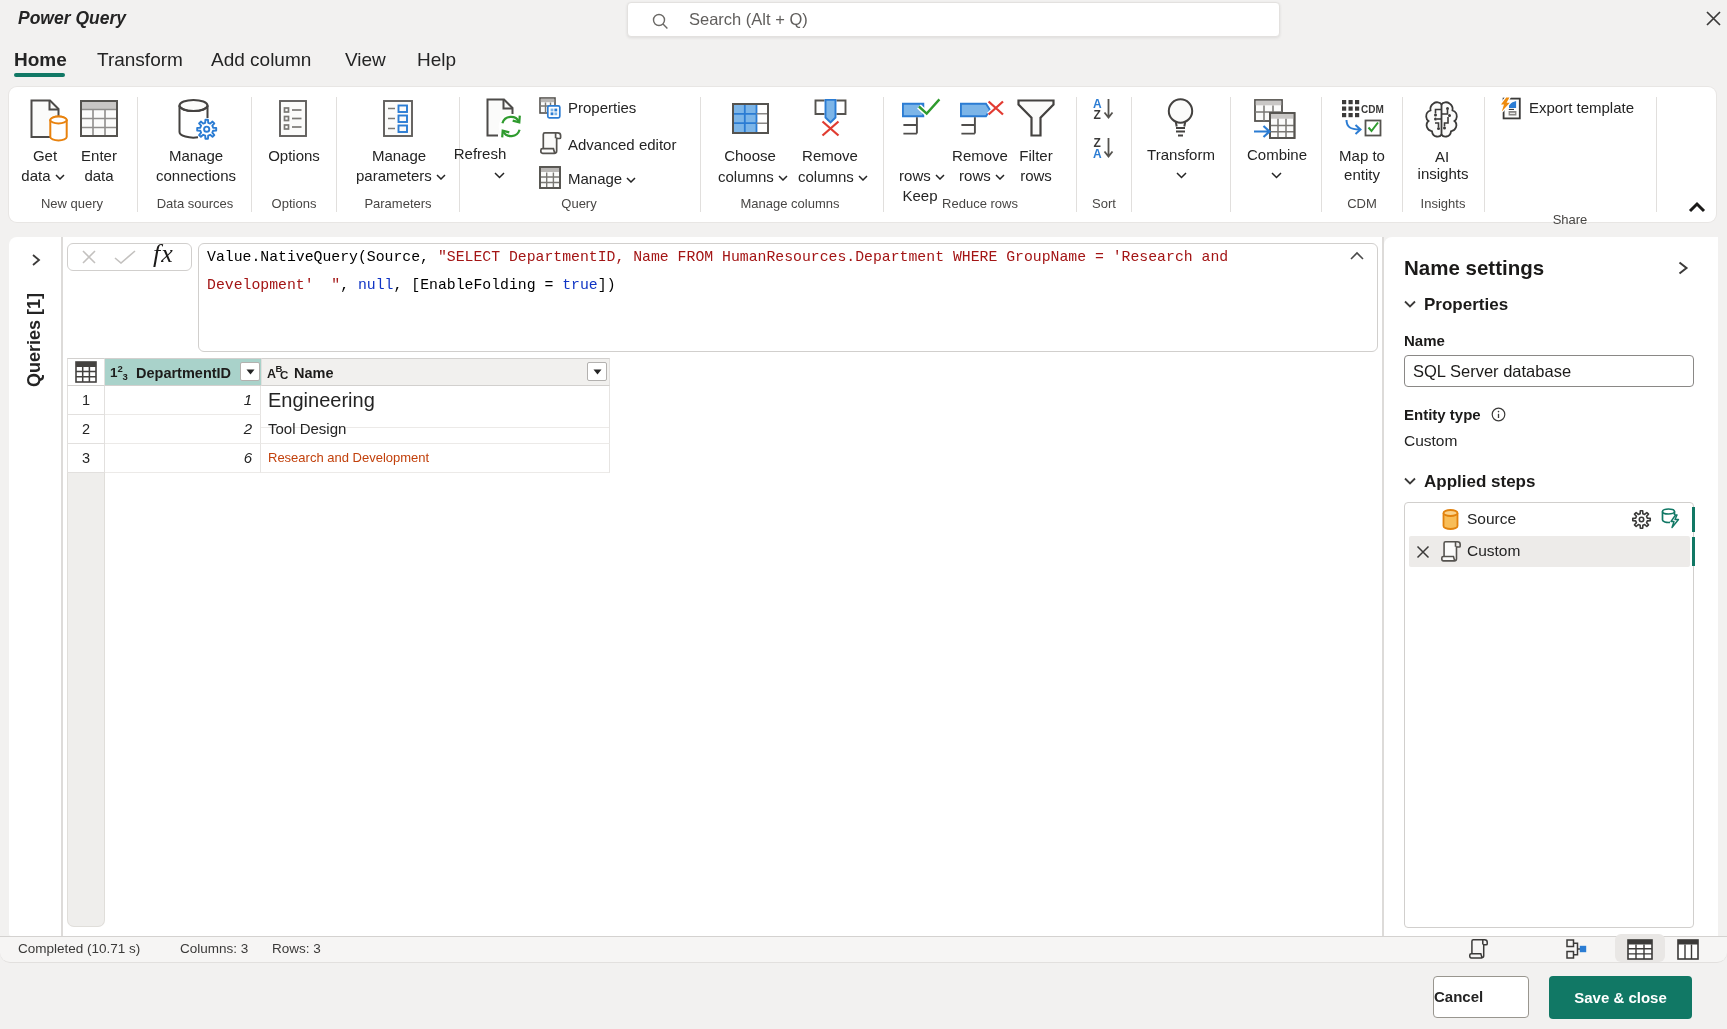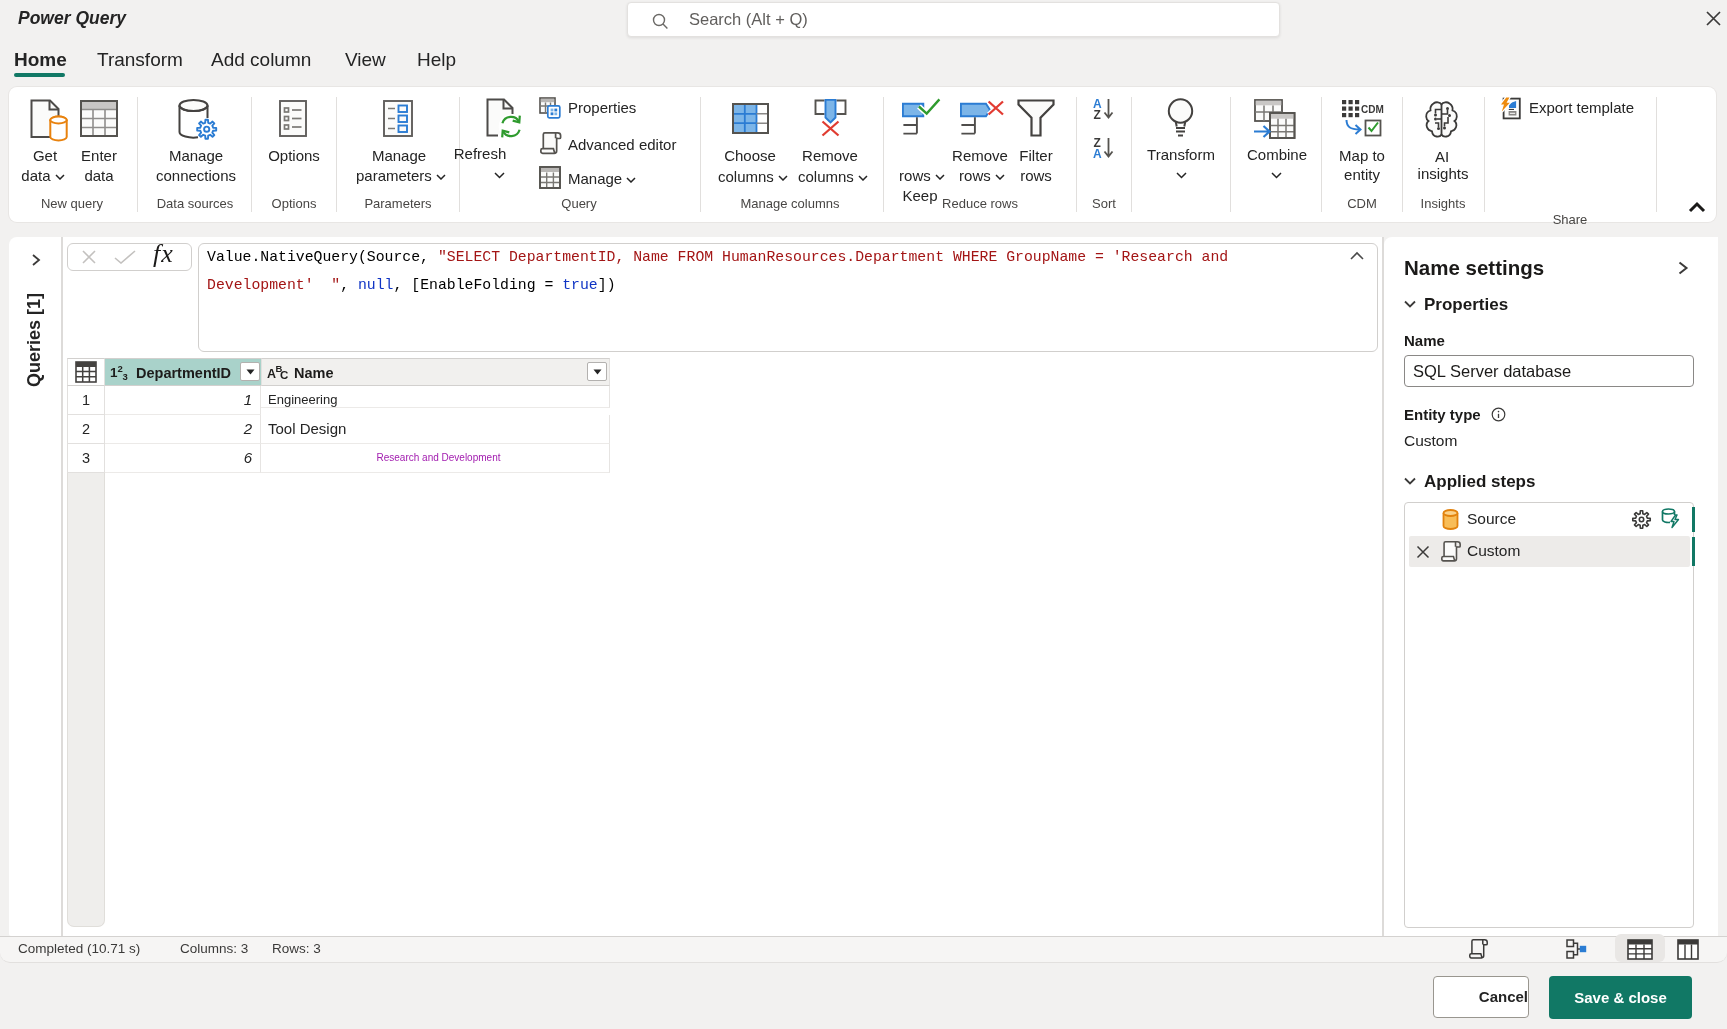--- a/index.html
+++ b/index.html
@@ -349,23 +349,23 @@
       <path d="M0.5 0.5 H8.5 L4.5 5.5 Z" fill="#242424"></path>
     </svg>
   </div>
 
 <div class="abs" style="left:67px;top:386px;width:38px;height:29px;background:#fff;border-left:1px solid #e2e0de;border-right:1px solid #e2e0de;border-bottom:1px solid #e2e0de;box-sizing:border-box;text-align:center;line-height:28px;font-size:14.5px;color:#242424;">1</div>
 <div class="abs" style="left:67px;top:415px;width:38px;height:29px;background:#fff;border-left:1px solid #e2e0de;border-right:1px solid #e2e0de;border-bottom:1px solid #e2e0de;box-sizing:border-box;text-align:center;line-height:28px;font-size:14.5px;color:#242424;">2</div>
 <div class="abs" style="left:67px;top:444px;width:38px;height:29px;background:#fff;border-left:1px solid #e2e0de;border-right:1px solid #e2e0de;border-bottom:1px solid #e2e0de;box-sizing:border-box;text-align:center;line-height:28px;font-size:14.5px;color:#242424;">3</div>
 <div class="abs" style="left:105px;top:386px;width:156px;height:29px;border-bottom:1px solid #eceae8;border-right:1px solid #e6e4e2;box-sizing:border-box;text-align:right;padding-right:8px;line-height:28px;font-size:15px;font-style:italic;color:#242424;">1</div>
 <div class="abs" style="left:105px;top:415px;width:156px;height:29px;border-bottom:1px solid #eceae8;border-right:1px solid #e6e4e2;box-sizing:border-box;text-align:right;padding-right:8px;line-height:28px;font-size:15px;font-style:italic;color:#242424;">2</div>
 <div class="abs" style="left:105px;top:444px;width:156px;height:29px;border-bottom:1px solid #eceae8;border-right:1px solid #e6e4e2;box-sizing:border-box;text-align:right;padding-right:8px;line-height:28px;font-size:15px;font-style:italic;color:#242424;">6</div>
-<div class="abs" style="left:261px;top:386px;width:349px;height:22px;border-bottom:1px solid #eceae8;border-right:1px solid #e6e4e2;box-sizing:border-box;padding-left:7px;line-height:28px;font-size:13px;color:#242424;">Engineering</div>
+<div class="abs" style="left:261px;top:386px;width:349px;height:42px;border-bottom:1px solid #eceae8;border-right:1px solid #e6e4e2;box-sizing:border-box;padding-left:7px;line-height:28px;font-size:20px;color:#242424;">Engineering</div>
 <div class="abs" style="left:261px;top:415px;width:349px;height:29px;border-bottom:1px solid #eceae8;border-right:1px solid #e6e4e2;box-sizing:border-box;padding-left:7px;line-height:28px;font-size:15px;color:#242424;">Tool Design</div>
-<div class="abs" style="left:261px;top:444px;width:349px;height:29px;border-bottom:1px solid #eceae8;border-right:1px solid #e6e4e2;box-sizing:border-box;padding-left:7px;line-height:28px;font-size:10px;color:#a21caf;text-align:center;">Research and Development</div>
+<div class="abs" style="left:261px;top:444px;width:349px;height:29px;border-bottom:1px solid #eceae8;border-right:1px solid #e6e4e2;box-sizing:border-box;padding-left:7px;line-height:28px;font-size:13px;color:#c2410c;">Research and Development</div>
 <div class="abs" style="left:67px;top:473px;width:38px;height:454px;background:#efeeec;border:1px solid #e0deda;border-top:none;border-radius:0 0 7px 7px;box-sizing:border-box;"></div>
 
 <div class="abs" style="left:1404px;top:256px;font-size:20.5px;font-weight:700;color:#1b1a19;">Name settings</div>
 <svg class="abs" style="left:1676px;top:261px;" width="13" height="14" viewBox="0 0 13 14">
     <path d="M3.5 1.5 L10.5 7 L3.5 12.5" fill="none" stroke="#3b3a39" stroke-width="2"></path>
   </svg>
 <svg class="abs" style="left:1404px;top:300px;" width="12" height="8" viewBox="0 0 12 8">
     <path d="M1 1.5 L6 6.5 L11 1.5" fill="none" stroke="#3b3a39" stroke-width="1.8"></path>
   </svg>
 <div class="abs" style="left:1424px;top:295px;font-size:17px;font-weight:700;color:#1b1a19;">Properties</div>
@@ -431,14 +431,14 @@
   <rect x="1" y="1" width="24" height="19" fill="#fff" stroke="#3b3a39" stroke-width="1.6"></rect>
   <rect x="1" y="1" width="24" height="4.5" fill="#3b3a39"></rect>
   <path d="M1 9.8 H25 M1 14.9 H25 M9 5.5 V20 M17 5.5 V20" stroke="#3b3a39" stroke-width="1.4"></path>
 </svg>
 <svg class="abs" style="left:1677px;top:939px;" width="22" height="21" viewBox="0 0 22 21">
   <rect x="1" y="1" width="20" height="19" fill="#fff" stroke="#3b3a39" stroke-width="1.6"></rect>
   <rect x="1" y="1" width="20" height="4.5" fill="#3b3a39"></rect>
   <path d="M8 5.5 V20 M14.5 5.5 V20" stroke="#3b3a39" stroke-width="1.4"></path>
 </svg>
 
-<div class="abs" style="left:1433px;top:976px;width:96px;height:42px;background:#fff;border:1px solid #99968f;border-radius:4px;box-sizing:border-box;text-align:right;line-height:40px;font-size:15px;font-weight:600;color:#242424;">Cancel</div>
+<div class="abs" style="left:1433px;top:976px;width:96px;height:42px;background:#fff;border:1px solid #99968f;border-radius:4px;box-sizing:border-box;text-align:left;line-height:40px;font-size:15px;font-weight:600;color:#242424;">Cancel</div>
 <div class="abs" style="left:1549px;top:976px;width:143px;height:43px;background:#117865;border-radius:4px;text-align:center;line-height:43px;font-size:15px;font-weight:600;color:#fff;">Save &amp; close</div>
 
 </body></html>

